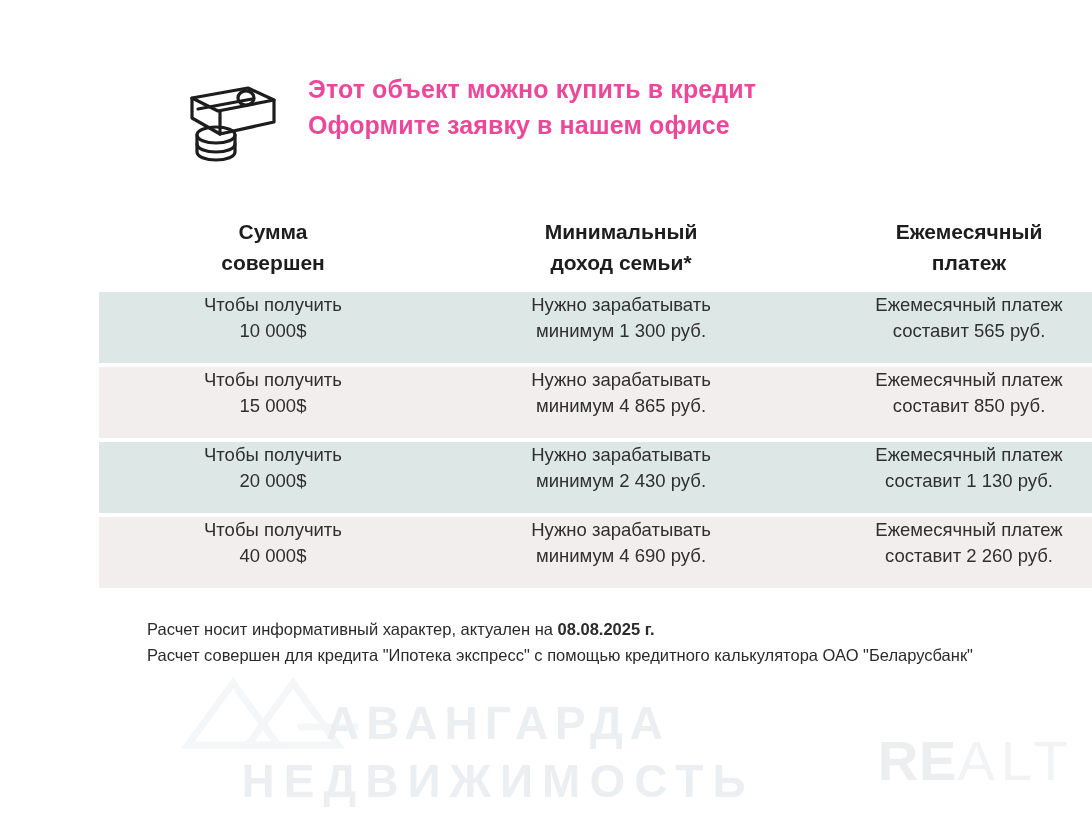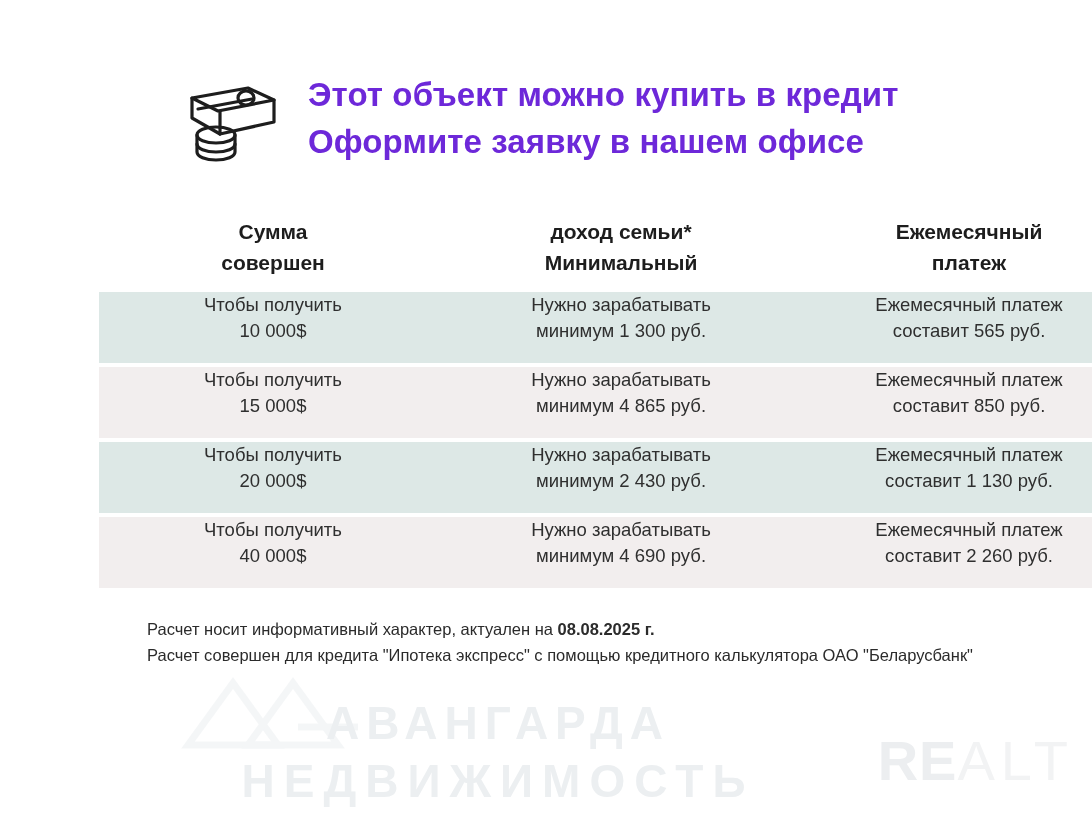--- a/index.html
+++ b/index.html
@@ -81,24 +81,24 @@
     align-items: flex-start;
     gap: 30px;
   }
   .money-icon {
     width: 92px;
     height: 88px;
     flex: none;
     margin-top: 6px;
   }
   .header-text {
-    font-size: 33px;
+    font-size: 25px;
     font-weight: 700;
     line-height: 1.42;
-    color: #6d28d9;
+    color: #ec4899;
     letter-spacing: 0.1px;
   }
 
   
   .table {
     position: absolute;
     left: 99px;
     top: 210px;
     width: 1044px;
   }
@@ -183,22 +183,22 @@
   </div>
 
   <div class="table">
 
     <div class="thead">
       <div class="th">
         <div>Сумма</div>
         <div>совершен</div>
       </div>
       <div class="th">
+        <div>Минимальный</div>
         <div>доход семьи*</div>
-        <div>Минимальный</div>
       </div>
       <div class="th">
         <div>Ежемесячный</div>
         <div>платеж</div>
       </div>
     </div>
 
     <div class="row teal">
       <div class="td">
         <div>Чтобы получить</div>

